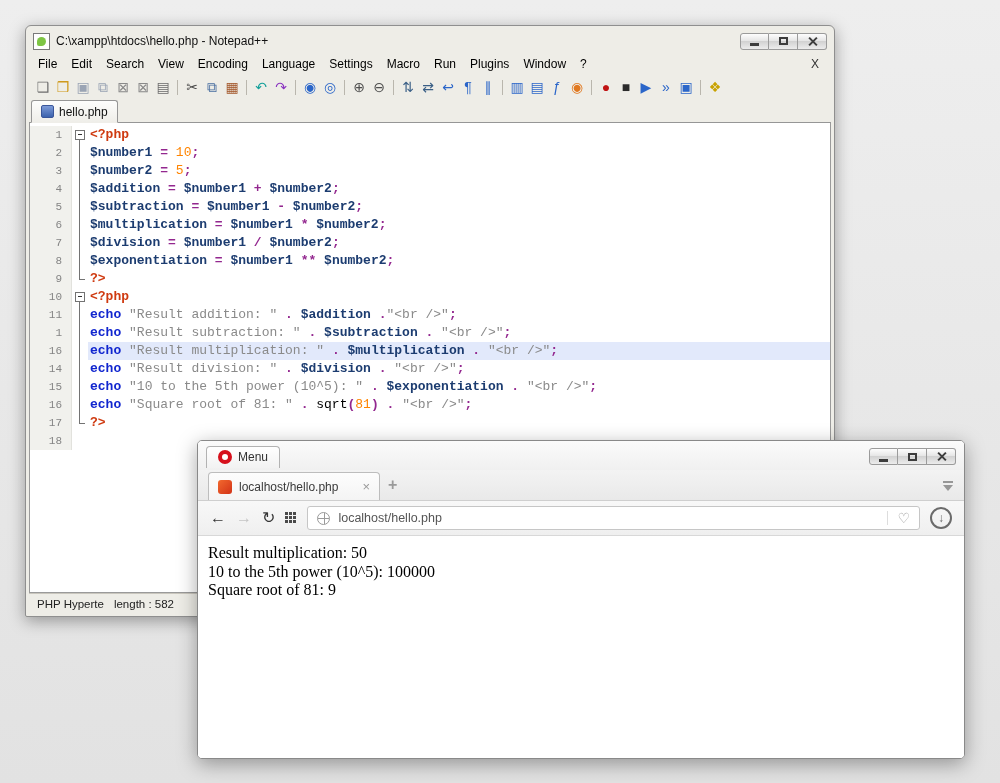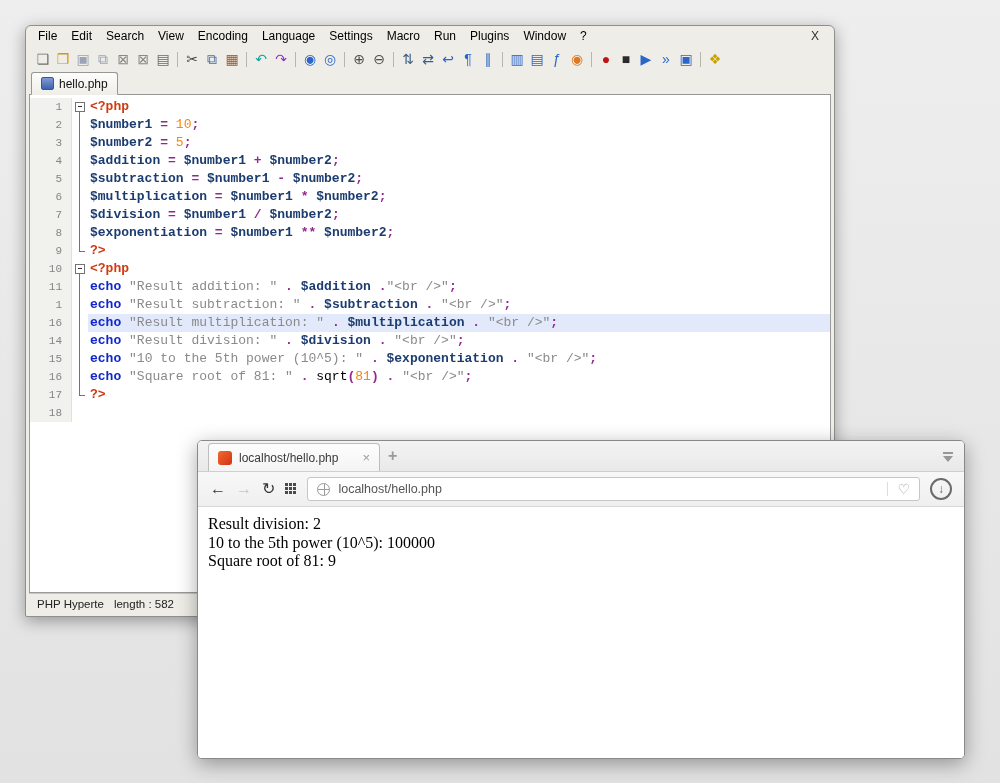--- a/index.html
+++ b/index.html
@@ -104,20 +104,35 @@
        justify-content:center;font-size:12px;color:#6b6b6b;font-weight:bold;box-sizing:border-box;flex:none;}
   .opera-content{flex:1;background:#fff;padding:8px 10px;font-family:"Liberation Serif",serif;
        font-size:16px;line-height:18.5px;color:#000;}
 </style>
 </head>
 <body>
 
 <div class="stage">
 
   <div class="npp">
+    <div class="npp-titlebar">
+      <span class="npp-appicon"></span>
+      <span class="npp-title">C:\xampp\htdocs\hello.php - Notepad++</span>
+      <span class="win-controls">
+        <span class="win-btn first">
+            <span class="g-min"></span>
+          </span>
+        <span class="win-btn">
+            <span class="g-max"></span>
+          </span>
+        <span class="win-btn last">
+            <span class="g-close"></span>
+          </span>
+      </span>
+    </div>
 
     <div class="npp-menubar">
       <span id="npp-menu-items" style="display:flex">
           <span class="menu-item">File</span>
           <span class="menu-item">Edit</span>
           <span class="menu-item">Search</span>
           <span class="menu-item">View</span>
           <span class="menu-item">Encoding</span>
           <span class="menu-item">Language</span>
           <span class="menu-item">Settings</span>
@@ -273,20 +288,37 @@
       </div>
 
     <div class="npp-status" id="npp-status-parts">
         <span class="status-part">PHP Hyperte</span>
         <span class="status-part">length : 582</span>
         <span class="status-part">line</span>
       </div>
   </div>
 
   <div class="opera">
+    <div class="opera-top">
+      <span class="opera-menu-btn">
+        <span class="opera-logo" id="opera-logo" style="border-color: rgb(214, 16, 28);"></span>
+        <span>Menu</span>
+      </span>
+      <span class="win-controls">
+        <span class="win-btn first">
+            <span class="g-min"></span>
+          </span>
+        <span class="win-btn">
+            <span class="g-max"></span>
+          </span>
+        <span class="win-btn last">
+            <span class="g-close"></span>
+          </span>
+      </span>
+    </div>
 
     <div class="opera-tabbar">
       <span class="opera-tab">
         <span class="favicon"></span>
         <span class="tab-title">localhost/hello.php</span>
         <span class="tab-close">×</span>
       </span>
       <span class="newtab-btn">+</span>
       <span class="tabmenu-icon"></span>
     </div>
@@ -300,19 +332,19 @@
         <span class="globe-icon"></span>
         <span class="url-text">localhost/hello.php</span>
         <span class="heart-seg">♡</span>
       </span>
       <span class="dl-btn">
           <span>↓</span>
         </span>
     </div>
 
     <div class="opera-content" id="opera-page">
-        <div class="page-line">Result division: 2</div>
+        <div class="page-line">Result multiplication: 50</div>
         <div class="page-line">10 to the 5th power (10^5): 100000</div>
         <div class="page-line">Square root of 81: 9</div>
       </div>
   </div>
 
 </div>
 
 </body></html>

